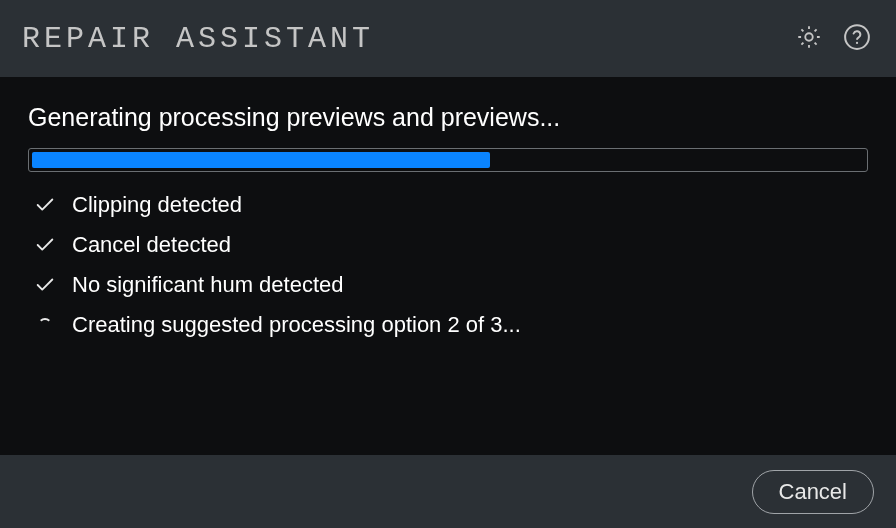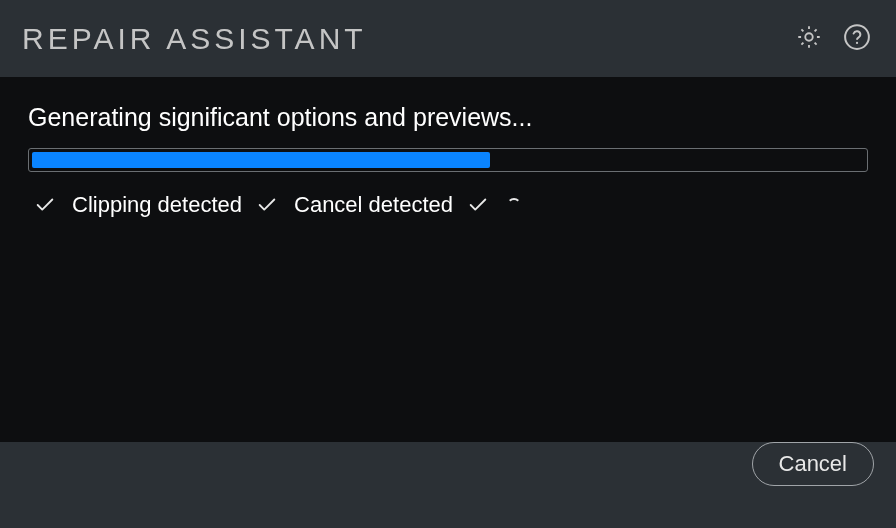--- a/index.html
+++ b/index.html
@@ -19,20 +19,21 @@
       display: flex;
       align-items: center;
       justify-content: space-between;
       padding: 0 22px;
     }
     .titlebar-title {
       font-size: 30px;
       font-weight: 300;
       letter-spacing: 4px;
       color: #c5c5c5;
+      font-family: Liberation Mono, monospace;
     }
     .titlebar-actions {
       display: flex;
       gap: 14px;
       align-items: center;
     }
     .icon-btn {
       width: 34px;
       height: 34px;
       display: flex;
@@ -63,20 +64,21 @@
       padding: 3px;
       margin-bottom: 20px;
     }
     .progress-fill {
       height: 100%;
       background: #0a84ff;
       border-radius: 2px;
     }
     .steps {
       display: flex;
+      flex-direction: column;
       gap: 14px;
       padding-left: 6px;
     }
     .step {
       display: flex;
       align-items: center;
       gap: 16px;
     }
     .step-icon {
       width: 22px;
@@ -95,24 +97,24 @@
     .spinner {
       width: 14px;
       height: 14px;
       border: 2px solid transparent;
       border-top-color: #e8e8e8;
       border-radius: 50%;
       animation: spin 0.8s linear infinite;
     }
     @keyframes spin { to { transform: rotate(360deg); } }
     .footer {
-      height: 86px;
+      height: 73px;
       background: #2b3035;
       display: flex;
-      align-items: flex-start;
+      align-items: center;
       justify-content: flex-end;
       padding: 0 22px;
     }
     .cancel-btn {
       background: transparent;
       border: 1.5px solid #a0a4a8;
       color: #e8e8e8;
       font-size: 22px;
       padding: 8px 26px;
       border-radius: 24px;
@@ -140,21 +142,21 @@
           <circle cx="12" cy="12" r="9.5"></circle>
           <path d="M9.3 9.2a2.8 2.8 0 0 1 5.4 1c0 1.7-2.2 2.3-2.6 3.4" stroke-linecap="round"></path>
           <circle cx="12" cy="16.7" r="0.9" fill="currentColor" stroke="none"></circle>
         </svg>
       </span>
     </div>
   </div>
 </div>
 
 <div class="main">
-  <div class="status-heading">Generating significant options and previews...</div>
+  <div class="status-heading">Generating processing previews and previews...</div>
 
   <div class="progress-container">
     <div class="progress-fill" style="width:55%"></div>
   </div>
 
   <div class="steps" id="step-list">
       <div class="step">
         <div class="step-icon">
           <svg width="22" height="22" viewBox="0 0 24 24" fill="none" stroke="currentColor" stroke-width="2" stroke-linecap="round" stroke-linejoin="round">
             <polyline points="4 12 9 17 20 6"></polyline>
@@ -169,24 +171,26 @@
           </svg>
         </div>
         <div class="step-text">Cancel detected</div>
       </div>
       <div class="step">
         <div class="step-icon">
           <svg width="22" height="22" viewBox="0 0 24 24" fill="none" stroke="currentColor" stroke-width="2" stroke-linecap="round" stroke-linejoin="round">
             <polyline points="4 12 9 17 20 6"></polyline>
           </svg>
         </div>
+        <div class="step-text">No significant hum detected</div>
       </div>
       <div class="step">
         <div class="step-icon">
           <div class="spinner"></div>
         </div>
+        <div class="step-text">Creating suggested processing option 2 of 3...</div>
       </div>
     </div>
 </div>
 
 <div class="footer">
   <button class="cancel-btn">Cancel</button>
 </div>
 
 </body></html>

